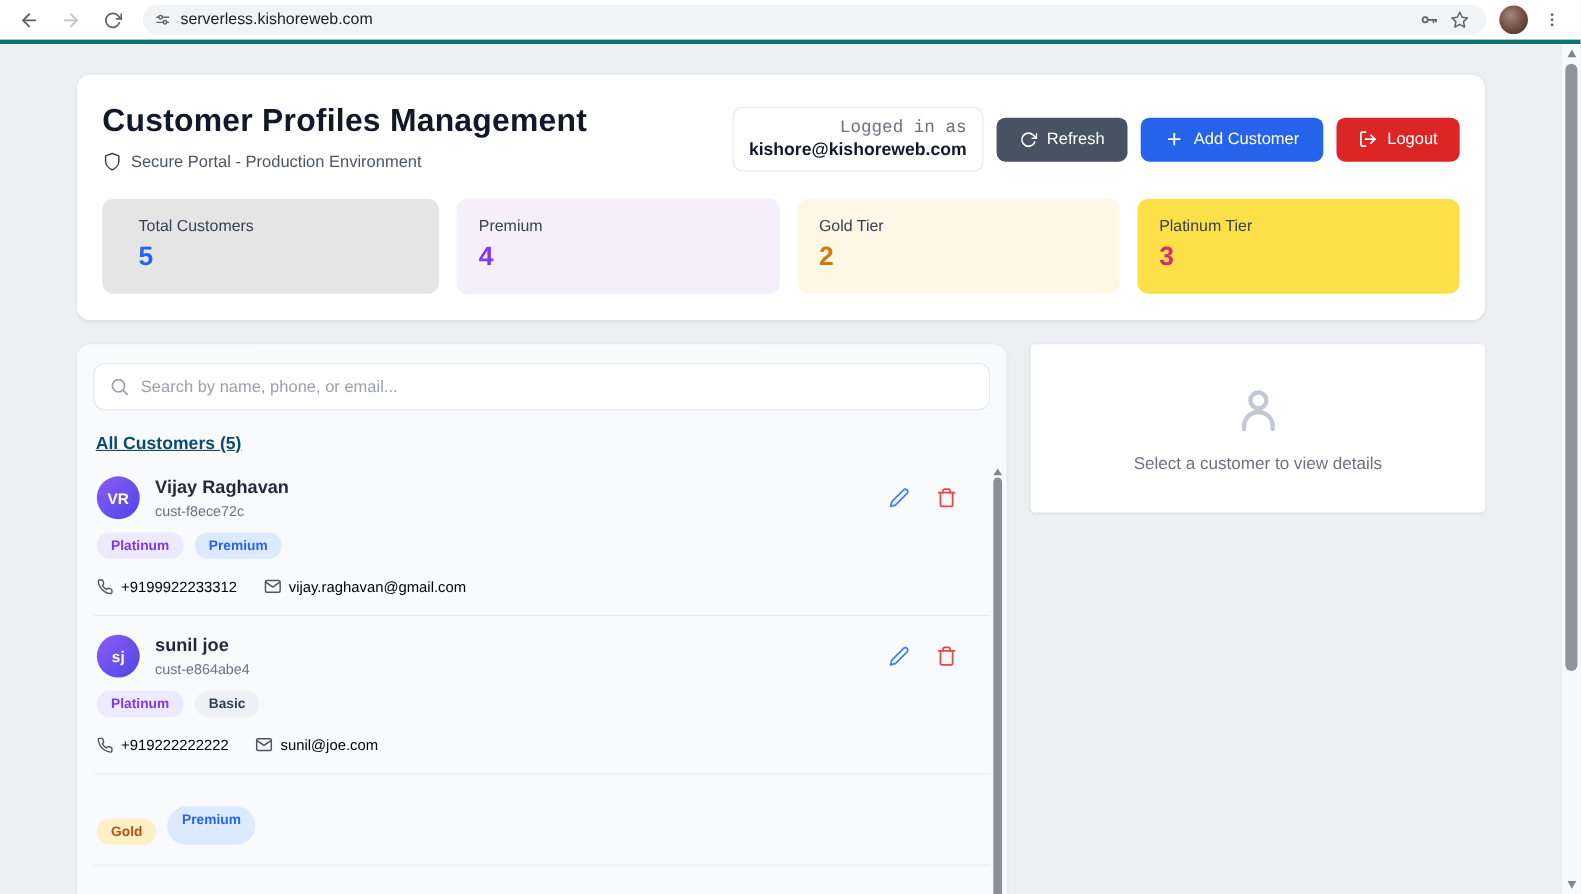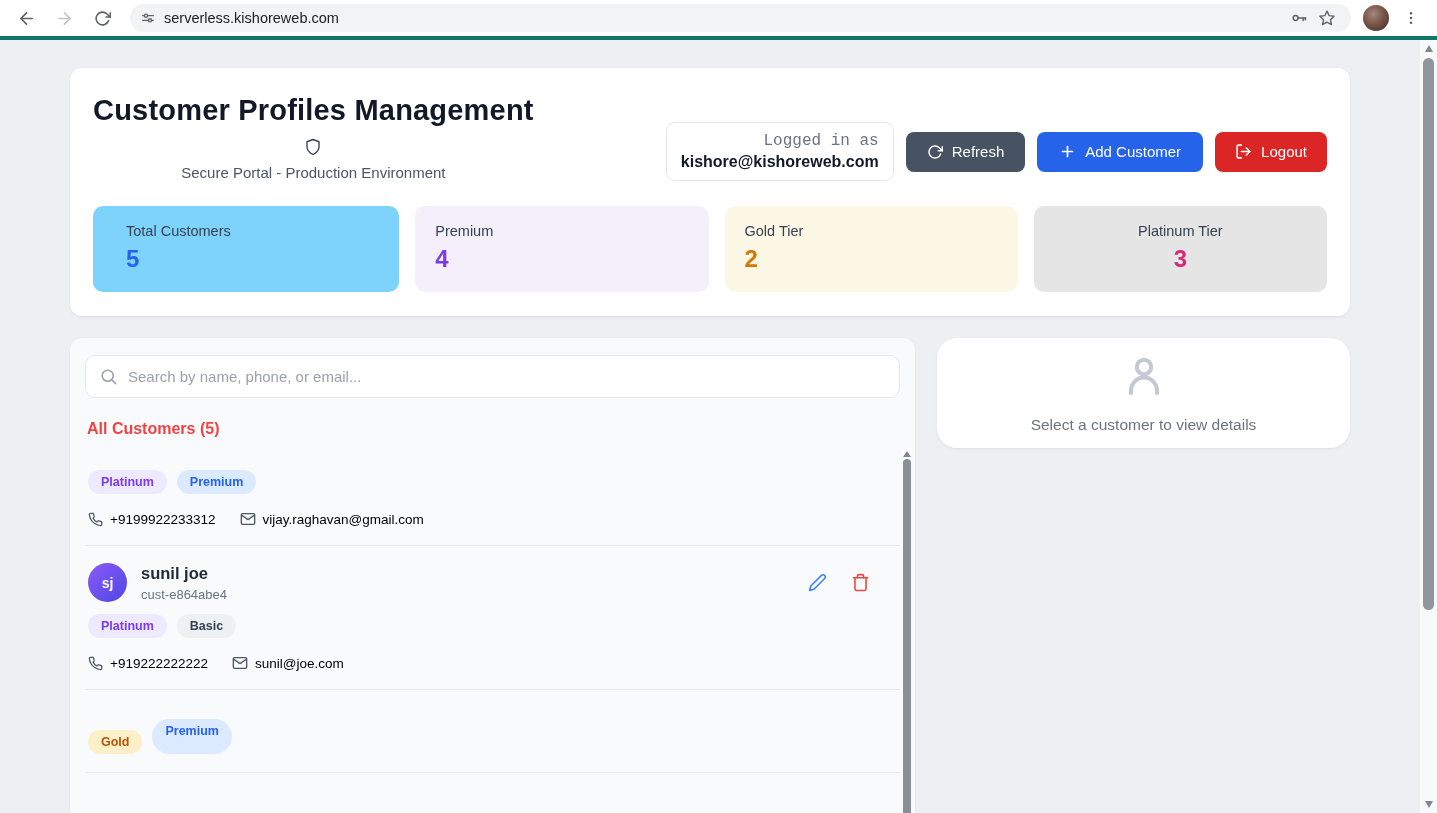--- a/index.html
+++ b/index.html
@@ -34,21 +34,21 @@
   .tri-down { width:0; height:0; border-left:4.5px solid transparent; border-right:4.5px solid transparent;
               border-top:7px solid #80868b; margin-top:auto; }
   .page-thumb { position:absolute; top:18px; right:3px; width:11px; height:552px;
                 background:#90959b; border-radius:6px; }
 
   
   .top-card { background:#ffffff; border-radius:12px; padding:26px 23px 24px 23px;
               box-shadow:0 1px 3px rgba(16,24,40,.08); }
   .top-row { display:flex; align-items:flex-end; }
   .page-title { font-size:29px; font-weight:700; color:#111827; letter-spacing:.2px; }
-  .subtitle-row { display:flex; align-items:center; gap:8px; margin-top:11px; color:#4b5563;flex-direction:column; }
+  .subtitle-row { display:flex; align-items:center; gap:8px; margin-top:11px; color:#4b5563; }
   .subtitle-row .sub-text { font-size:15px; }
   .top-actions { margin-left:auto; display:flex; align-items:center; gap:12px; }
   .login-box { border:1px solid #e5e7eb; border-radius:9px; background:#fff;
                padding:9px 14px; text-align:right; min-width:193px; }
   .login-box .lbl { font-size:16px; color:#6b7280;font-family:Liberation Mono, monospace; }
   .login-box .email { font-size:16px; font-weight:700; color:#111827; margin-top:3px; }
   .btn { height:40px; border:none; border-radius:8px; color:#fff; font-size:15px;
          font-family:inherit; display:flex; align-items:center; gap:9px; cursor:pointer; }
   .btn-refresh { background:#475263; padding:0 21px; }
   .btn-add { background:#2563eb; padding:0 22px; }
@@ -63,21 +63,21 @@
   .columns { display:flex; gap:22px; margin-top:22px; align-items:flex-start; }
 
   .list-card { position:relative; width:845px; height:508px; background:#f8fafc;
                border-radius:12px 12px 0 0; box-shadow:0 1px 3px rgba(16,24,40,.07);
                padding:17px 15px 0 15px; overflow:hidden; }
   .search-wrap { position:relative; }
   .search-input { width:100%; height:43px; border:1px solid #e2e8f0; border-radius:10px;
       background:#fff; padding:0 14px 0 42px; font-size:15px; font-family:inherit; color:#1f2937; }
   .search-input::placeholder { color:#9aa1ab; }
   .search-icon { position:absolute; left:14px; top:12px; color:#9aa1ab; }
-  .list-heading { font-size:16px; font-weight:700; color:#ef4444; margin:22px 0 3px 2px; }
+  .list-heading { font-size:16px; font-weight:700; color:#0c4a6e; margin:22px 0 3px 2px;text-decoration:underline; }
 
   .cust-row { padding:17px 30px 18px 3px; border-bottom:1px solid #e8eaee; }
   .cust-top { display:flex; align-items:center; }
   .cust-avatar { width:39px; height:39px; border-radius:50%; flex:0 0 auto;
       background:linear-gradient(135deg,#8b5cf6 0%,#4f46e5 100%);
       color:#fff; font-size:14px; font-weight:700; display:flex; align-items:center; justify-content:center; }
   .cust-names { margin-left:14px; }
   .cust-name { font-size:16.5px; font-weight:700; color:#1f2937; }
   .cust-id { font-size:13px; color:#6b7280; margin-top:4px; }
   .row-actions { margin-left:auto; display:flex; align-items:center; gap:24px; }
@@ -89,21 +89,21 @@
                  font-size:13.5px; color:#000000; }
   .contact-row .c-item { display:flex; align-items:center; gap:7px; }
   .contact-row .gap { width:8px; }
 
   
   .list-scrollbar { position:absolute; top:113px; right:4px; bottom:0; width:9px;
       display:flex; flex-direction:column; align-items:center; background:#fdfdfd; }
   .list-scrollbar .tri-up { border-left-width:4px; border-right-width:4px; border-bottom-width:6px; }
   .list-thumb { flex:1; width:8px; margin-top:2px; background:#8a9098; border-radius:4px; }
 
-  .detail-card { width:413px; height:110px; background:#ffffff; border-radius:20px;
+  .detail-card { width:413px; height:153px; background:#ffffff; border-radius:4px;
       box-shadow:0 1px 3px rgba(16,24,40,.07); display:flex; flex-direction:column;
       align-items:center; justify-content:center; }
   .empty-icon { color:#c3c9d2; }
   .empty-text { font-size:15.5px; color:#6b7280; margin-top:16px; }
 
   svg { display:block; }
 </style>
 </head>
 <body>
 
@@ -200,33 +200,33 @@
                 <path d="M9 21H5a2 2 0 0 1-2-2V5a2 2 0 0 1 2-2h4"></path>
                 <polyline points="16 17 21 12 16 7"></polyline>
                 <line x1="21" y1="12" x2="9" y2="12"></line>
               </svg>
             <span>Logout</span>
           </button>
         </div>
       </div>
 
       <div class="stats-row">
-        <div class="stat-card" style="background: #7dd3fc; padding-left: 33px;">
+        <div class="stat-card" style="background: #e5e5e5; padding-left: 33px;">
           <div class="stat-label">Total Customers</div>
           <div class="stat-value" style="color: rgb(37, 99, 235);">5</div>
         </div>
         <div class="stat-card" style="background: rgb(244, 239, 251);">
           <div class="stat-label">Premium</div>
           <div class="stat-value" style="color: rgb(124, 58, 237);">4</div>
         </div>
         <div class="stat-card" style="background: rgb(253, 248, 230);">
           <div class="stat-label">Gold Tier</div>
           <div class="stat-value" style="color: rgb(217, 119, 6);">2</div>
         </div>
-        <div class="stat-card" style="background: #e5e5e5; text-align: center;">
+        <div class="stat-card" style="background: #fde047;">
           <div class="stat-label">Platinum Tier</div>
           <div class="stat-value" style="color: rgb(219, 39, 119);">3</div>
         </div>
       </div>
     </div>
 
     <div class="columns">
 
       <div class="list-card">
         <div class="search-wrap">
@@ -234,20 +234,41 @@
             <svg width="19" height="19" viewBox="0 0 24 24" fill="none" stroke="currentColor" stroke-width="2" stroke-linecap="round">
                 <circle cx="11" cy="11" r="7"></circle>
                 <path d="M21 21l-4.35-4.35"></path>
               </svg>
           </span>
           <input class="search-input" type="text" placeholder="Search by name, phone, or email..." style="">
         </div>
         <div class="list-heading">All Customers (5)</div>
 
         <div class="cust-row">
+          <div class="cust-top">
+            <div class="cust-avatar">VR</div>
+            <div class="cust-names">
+              <div class="cust-name">Vijay Raghavan</div>
+              <div class="cust-id">cust-f8ece72c</div>
+            </div>
+            <div class="row-actions">
+              <button class="icon-btn edit-ic">
+                <svg width="19" height="19" viewBox="0 0 24 24" fill="none" stroke="currentColor" stroke-width="2" stroke-linecap="round" stroke-linejoin="round">
+                    <path d="M17 3a2.828 2.828 0 1 1 4 4L7.5 20.5 2 22l1.5-5.5L17 3z"></path>
+                  </svg>
+              </button>
+              <button class="icon-btn del-ic">
+                <svg width="19" height="19" viewBox="0 0 24 24" fill="none" stroke="currentColor" stroke-width="2" stroke-linecap="round" stroke-linejoin="round">
+                    <path d="M3 6h18"></path>
+                    <path d="M8 6V4a2 2 0 0 1 2-2h4a2 2 0 0 1 2 2v2"></path>
+                    <path d="M19 6v14a2 2 0 0 1-2 2H7a2 2 0 0 1-2-2V6"></path>
+                  </svg>
+              </button>
+            </div>
+          </div>
           <div class="badge-row">
             <span class="badge" style="background: rgb(237, 233, 254); color: rgb(124, 58, 237);">Platinum</span>
             <span class="badge" style="background: rgb(219, 234, 254); color: rgb(37, 99, 235);">Premium</span>
           </div>
           <div class="contact-row">
             <span class="c-item">
               <svg width="15" height="15" viewBox="0 0 24 24" fill="none" stroke="#4b5563" stroke-width="2" stroke-linejoin="round">
                   <path d="M22 16.92v3a2 2 0 0 1-2.18 2 19.79 19.79 0 0 1-8.63-3.07 19.5 19.5 0 0 1-6-6 19.79 19.79 0 0 1-3.07-8.67A2 2 0 0 1 4.11 2h3a2 2 0 0 1 2 1.72 12.84 12.84 0 0 0 .7 2.81 2 2 0 0 1-.45 2.11L8.09 9.91a16 16 0 0 0 6 6l1.27-1.27a2 2 0 0 1 2.11-.45 12.84 12.84 0 0 0 2.81.7A2 2 0 0 1 22 16.92z"></path>
                 </svg>
               <span>+9199922233312</span>

